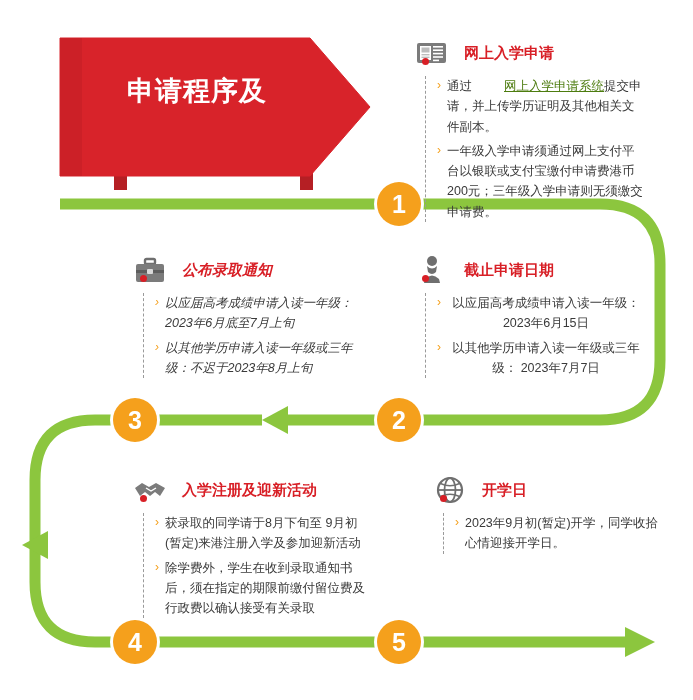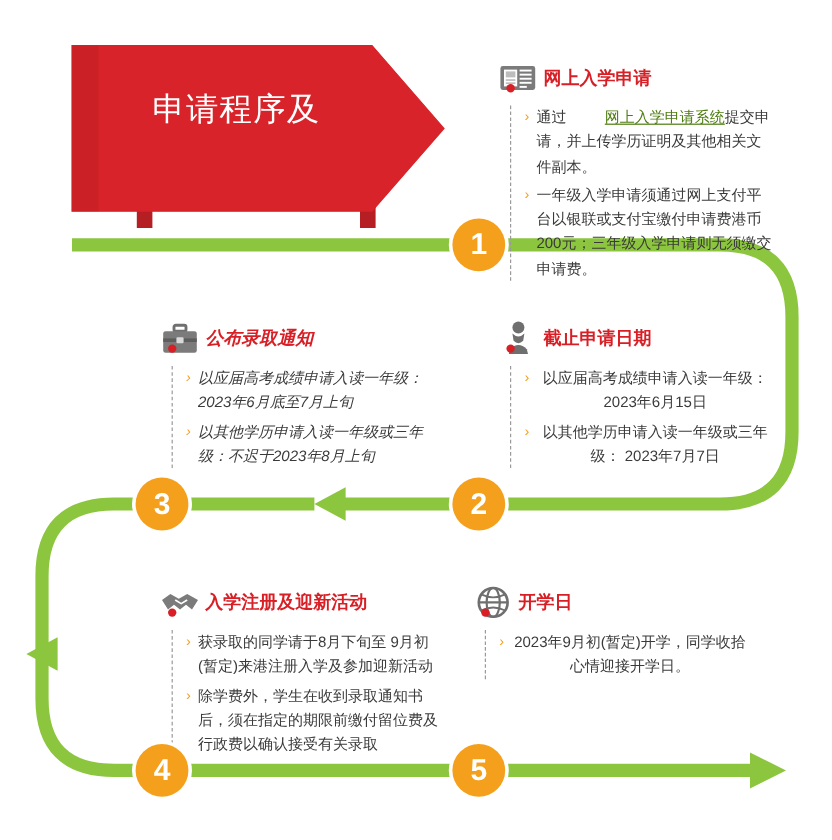--- a/index.html
+++ b/index.html
@@ -38,21 +38,21 @@
     height: 160px;
   }
   .banner-title {
     position: absolute;
     left: 30px;
     top: 42px;
     width: 230px;
     text-align: center;
     color: #ffffff;
     font-size: 27px;
-    font-weight: normal;
+    font-weight: bold;
     line-height: 1.42;
     letter-spacing: 1px;
   }
 
   
   .step-circle {
     position: absolute;
     width: 44px;
     height: 44px;
     border-radius: 50%;
@@ -68,24 +68,23 @@
   }
 
   
   .block {
     position: absolute;
     width: 225px;
   }
   .block-head {
     display: flex;
     align-items: center;
-    gap: 4px;
+    gap: 15px;
     margin-bottom: 6px;
     height: 34px;
-    margin-top: 12px;
   }
   .block-title {
     color: #d81f26;
     font-size: 15px;
     font-weight: bold;
     white-space: nowrap;
   }
   .icon-box {
     width: 34px;
     height: 30px;
@@ -130,21 +129,21 @@
     text-decoration: underline;
     margin-left: 32px;
   }
 
   
   #block-1 { left: 415px; top: 36px; width: 230px; }
   #block-1 .bullets:before { top: -18px; }
   #block-2 { left: 415px; top: 253px; width: 230px; text-align: center; }
   #block-3 { left: 133px; top: 253px; width: 235px; font-style: italic; }
   #block-4 { left: 133px; top: 473px; width: 240px; }
-  #block-5 { left: 394px; top: 473px; width: 230px; text-align: center; }
+  #block-5 { left: 433px; top: 473px; width: 230px; }
 
   #circle-1 { left: 377px; top: 182px; }
   #circle-2 { left: 377px; top: 398px; }
   #circle-3 { left: 113px; top: 398px; }
   #circle-4 { left: 113px; top: 620px; }
   #circle-5 { left: 377px; top: 620px; }
 </style>
 </head>
 <body>
 

